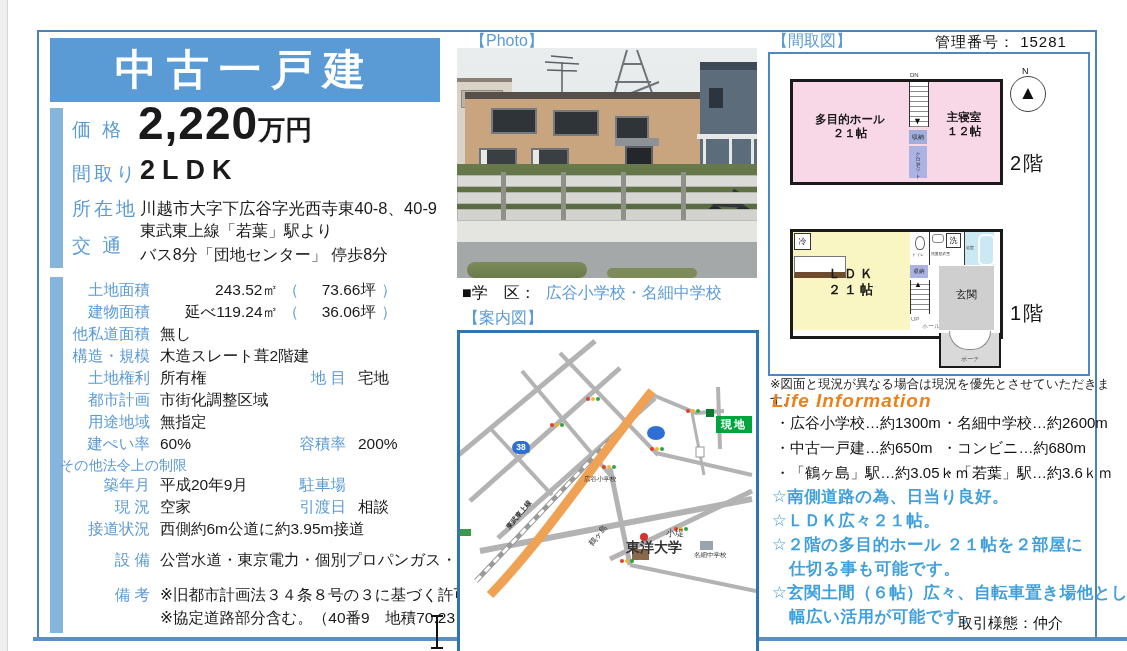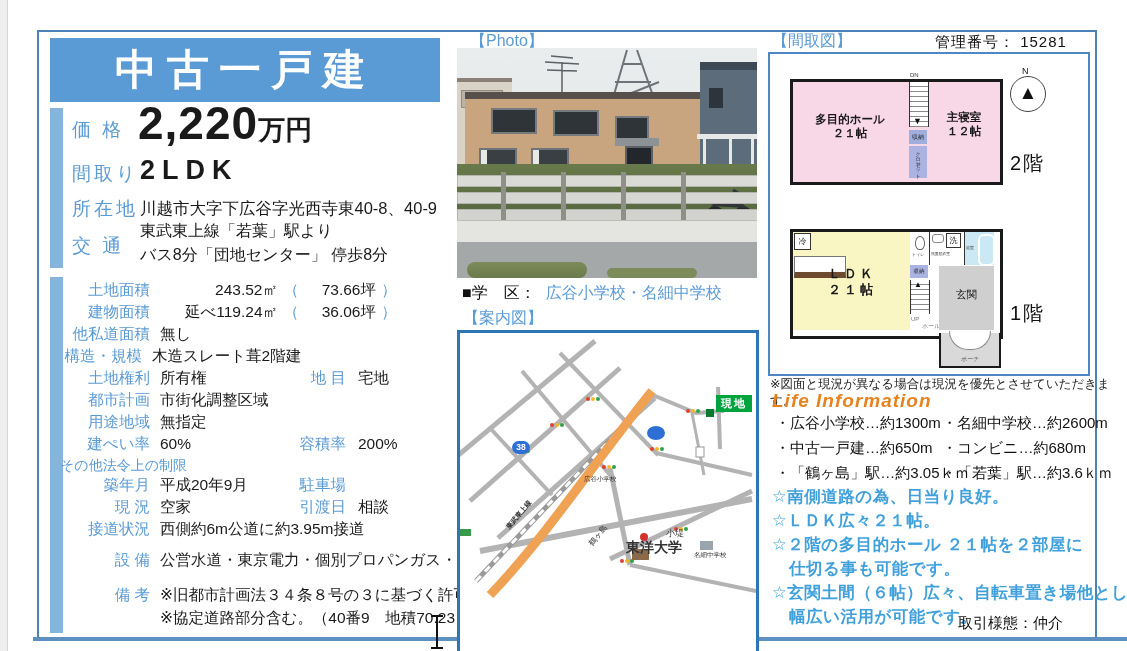--- a/index.html
+++ b/index.html
@@ -91,21 +91,21 @@
 
   <div class="a drow" style="left:64px;top:280px;">
     <span class="dlbl">土地面積</span><span class="dvaln">243.52㎡</span><span class="dpar">（</span><span class="dtsubo">73.66坪</span><span class="dpar">）</span>
   </div>
   <div class="a drow" style="left:64px;top:302px;">
     <span class="dlbl">建物面積</span><span class="dvaln">延べ119.24㎡</span><span class="dpar">（</span><span class="dtsubo">36.06坪</span><span class="dpar">）</span>
   </div>
   <div class="a drow" style="left:64px;top:324px;">
     <span class="dlbl">他私道面積</span><span class="dval">無し</span>
   </div>
-  <div class="a drow" style="left:56px;top:346px;">
+  <div class="a drow" style="left:64px;top:346px;">
     <span class="dlbl">構造・規模</span><span class="dval">木造スレート葺2階建</span>
   </div>
   <div class="a drow" style="left:64px;top:368px;">
     <span class="dlbl">土地権利</span><span class="dvalw">所有権</span><span class="dlbl2">地 目</span><span class="dval">宅地</span>
   </div>
   <div class="a drow" style="left:64px;top:390px;">
     <span class="dlbl">都市計画</span><span class="dval">市街化調整区域</span>
   </div>
   <div class="a drow" style="left:64px;top:412px;">
     <span class="dlbl">用途地域</span><span class="dval">無指定</span>
@@ -267,21 +267,21 @@
       </g>
       <rect x="246" y="76" width="8" height="8" fill="#0a7a30"></rect>
       <rect x="168,196" y="196" width="11" height="7" fill="#3a9a4a"></rect>
       <circle cx="184" cy="204" r="4" fill="#d23330"></circle>
       <rect x="172" y="216" width="17" height="11" fill="#8a6a4a"></rect>
       <rect x="240" y="208" width="13" height="9" fill="#9aa4ac"></rect>
       <rect x="236" y="114" width="8" height="10" fill="#ffffff" stroke="#999999"></rect>
       <ellipse cx="196" cy="100" rx="9" ry="7" fill="#2e6fd6"></ellipse>
     </svg>
     <div class="a badge38" style="left:52px;top:108px;width:18px;height:13px;">38</div>
-    <div class="a siteband" style="left:256px;top:62px;">現地</div>
+    <div class="a siteband" style="left:256px;top:83px;">現地</div>
     <div class="a maplab" style="left:44px;top:192px;transform:rotate(-50deg);font-weight:bold;">東武東上線</div>
     <div class="a maplab" style="left:126px;top:208px;transform:rotate(-50deg);font-size:8px;">鶴ヶ島</div>
     <div class="a maplab" style="left:166px;top:206px;font-size:14px;font-weight:bold;">東洋大学</div>
     <div class="a maplab" style="left:206px;top:194px;font-size:9px;">小堤</div>
     <div class="a maplab" style="left:234px;top:218px;font-size:6.5px;">名細中学校</div>
     <div class="a maplab" style="left:124px;top:142px;font-size:6.5px;">広谷小学校</div>
   </div>
 
   <div class="a cap" style="left:772px;top:31px;">【間取図】</div>
   <div class="a kanri" style="left:935px;top:33px;">

